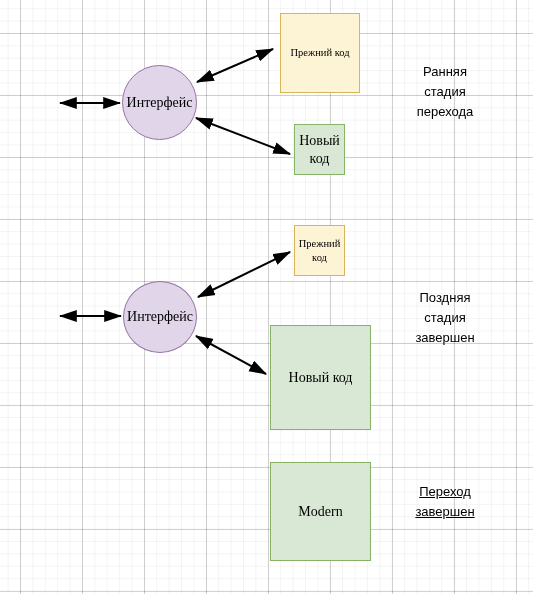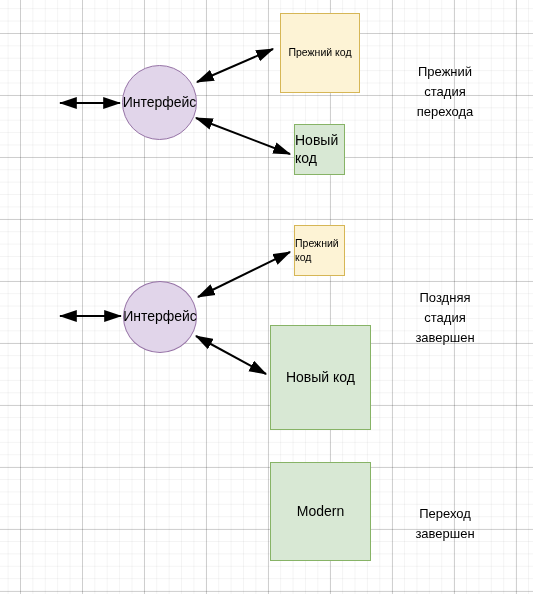--- a/index.html
+++ b/index.html
@@ -35,23 +35,24 @@
       7.6px 8.2px,
       7.6px 8.2px;
   }
 
   .shape {
     position: absolute;
     box-sizing: border-box;
     display: flex;
     align-items: center;
     justify-content: center;
-    text-align: left;
+    text-align: center;
     line-height: 1.25;
     color: #000000;
+    font-family: Liberation Serif, serif;
   }
 
   .node-circle {
     border-radius: 50%;
     background: #e1d5ea;
     border: 1.4px solid #9673a6;
     font-size: 14px;
   }
 
   .node-box-yellow {
@@ -114,34 +115,34 @@
   </svg>
 
   <div class="shape node-circle" style="left:122px; top:65px; width:75px; height:75px;">Интерфейс</div>
 
   <div class="shape node-box-yellow" style="left:280px; top:13px; width:80px; height:80px;">Прежний
 код</div>
 
   <div class="shape node-box-green" style="left:294px; top:124px; width:51px; height:51px;">Новый
 код</div>
 
-  <div class="stage-label" style="left:380px; top:62px; width:130px;">Прежний
+  <div class="stage-label" style="left:380px; top:62px; width:130px;">Ранняя
 стадия
 перехода</div>
 
   <div class="shape node-circle" style="left:123px; top:281px; width:74px; height:72px;">Интерфейс</div>
 
   <div class="shape node-box-yellow" style="left:294px; top:225px; width:51px; height:51px;">Прежний
 код</div>
 
   <div class="shape node-box-green" style="left:270px; top:325px; width:101px; height:105px;">Новый
 код</div>
 
   <div class="stage-label" style="left:380px; top:288px; width:130px;">Поздняя
 стадия
 завершен</div>
 
   <div class="shape node-box-green" style="left:270px; top:462px; width:101px; height:99px;">Modern</div>
 
-  <div class="stage-label" style="left:380px; top:504px; width:130px;">Переход
+  <div class="stage-label" style="left:380px; top:482px; width:130px;text-decoration:underline;">Переход
 завершен</div>
 
 </div>
 
 </body></html>

